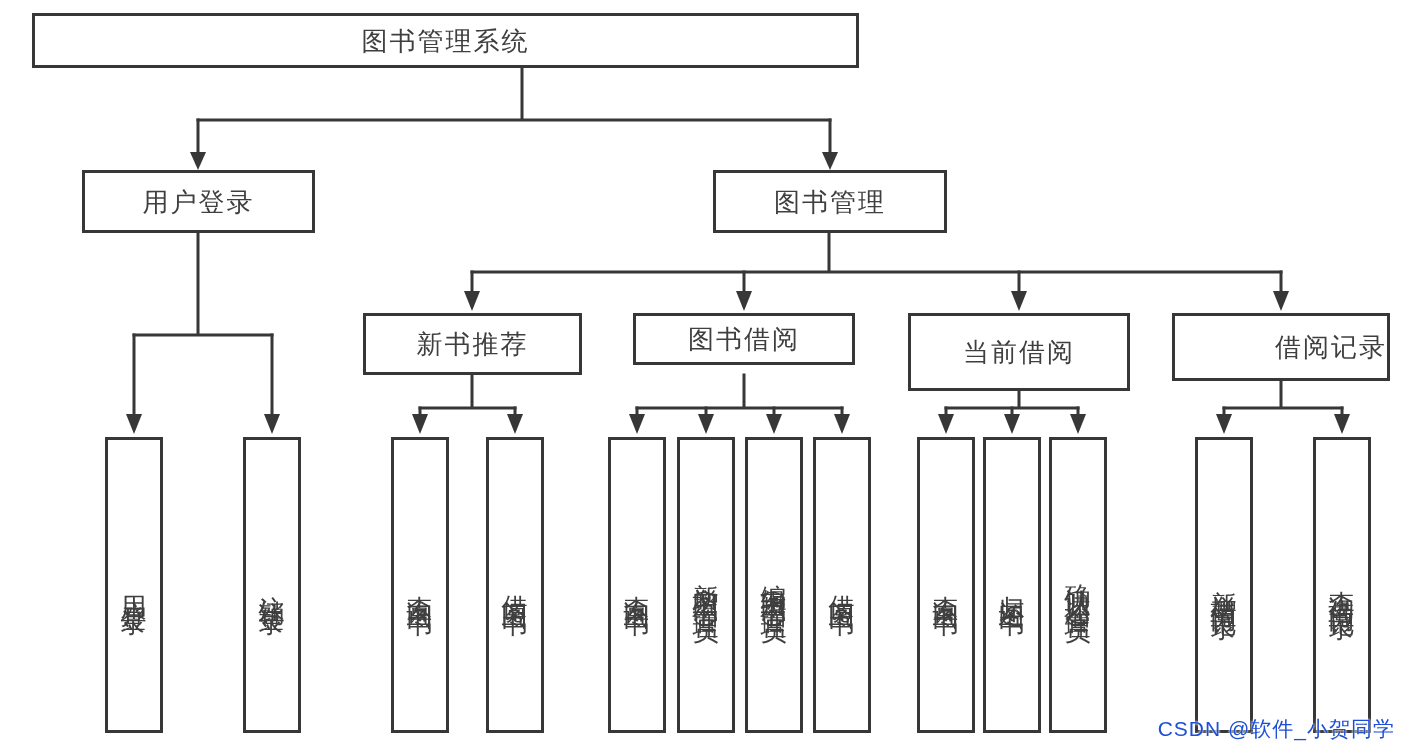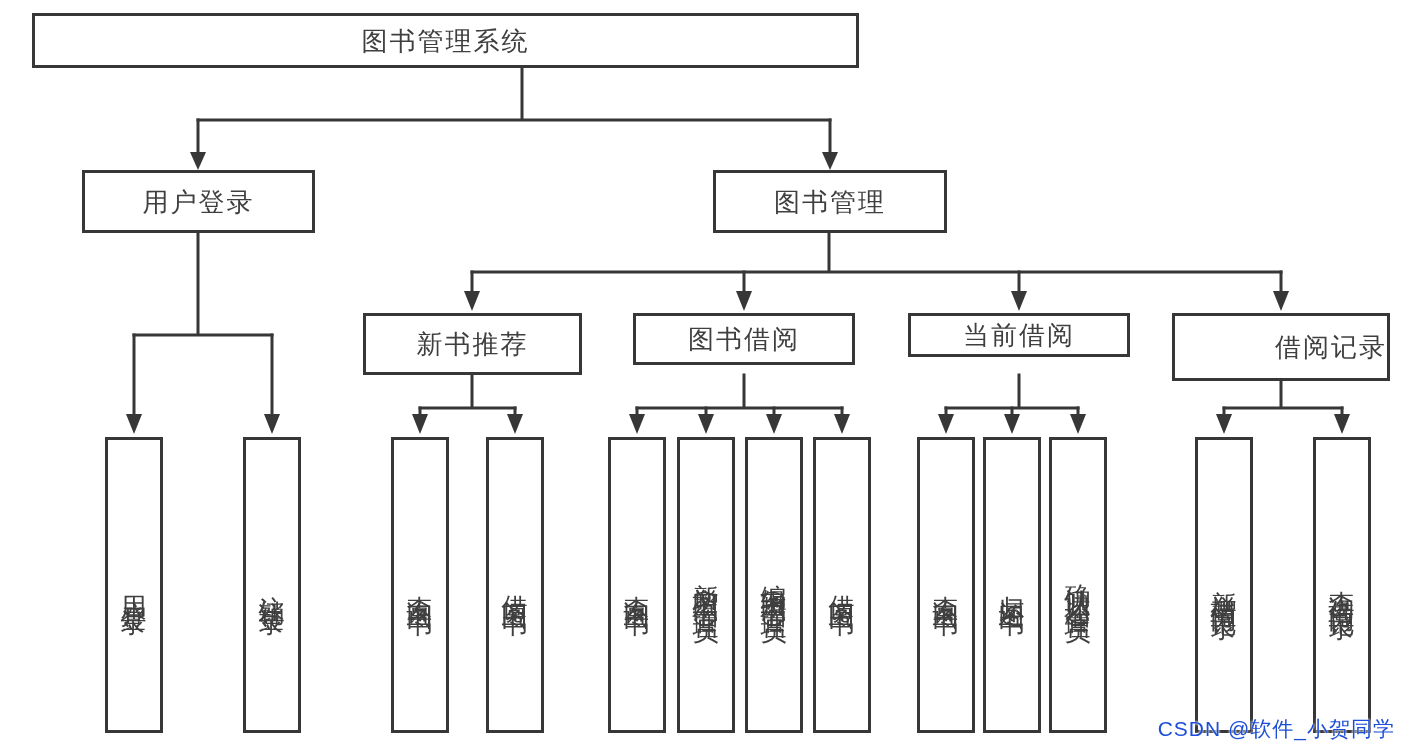--- a/index.html
+++ b/index.html
@@ -96,21 +96,21 @@
   <div class="box h" style="left:713px;top:170px;width:234px;height:63px;">
     <span>图书管理</span>
   </div>
 
   <div class="box h" style="left:363px;top:313px;width:219px;height:62px;">
     <span>新书推荐</span>
   </div>
   <div class="box h" style="left:633px;top:313px;width:222px;height:52px;">
     <span>图书借阅</span>
   </div>
-  <div class="box h" style="left:908px;top:313px;width:222px;height:44px;">
+  <div class="box h" style="left:908px;top:313px;width:222px;height:78px;">
     <span>当前借阅</span>
   </div>
   <div class="box h" style="left:1172px;top:313px;width:218px;height:68px;justify-content:flex-end;">
     <span>借阅记录</span>
   </div>
 
   <div class="box v" style="left:105px;top:437px;width:58px;height:296px;">
     <span>用户登录</span>
   </div>
   <div class="box v" style="left:243px;top:437px;width:58px;height:296px;">

